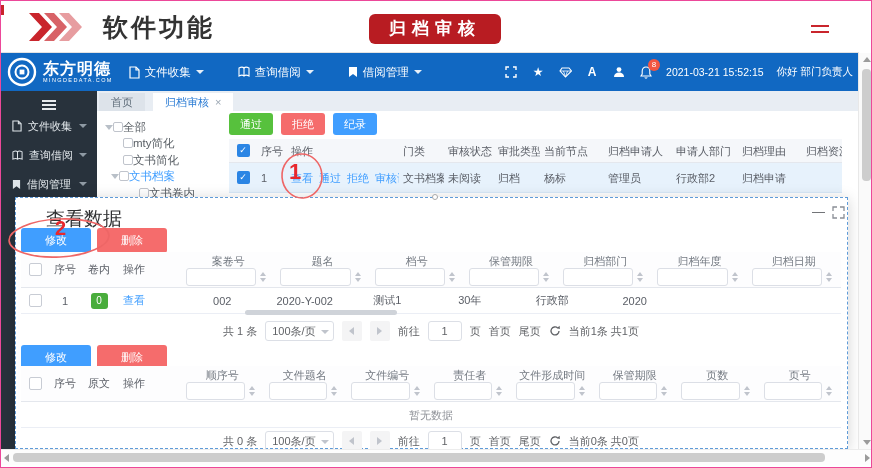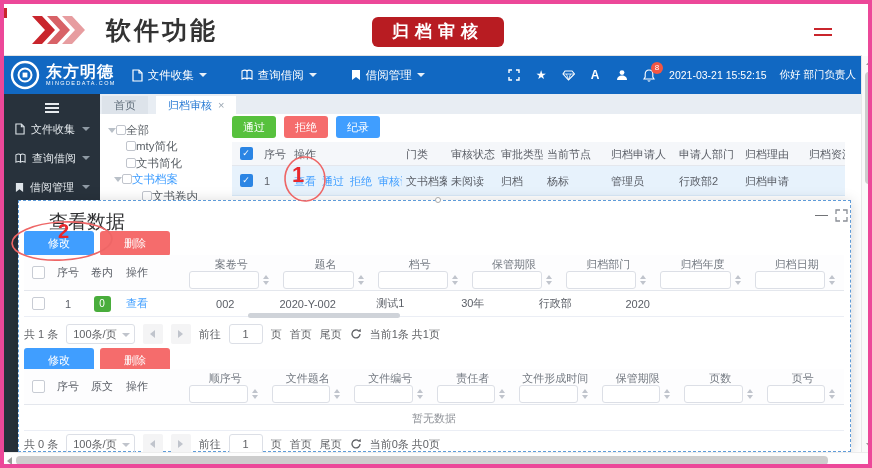--- a/index.html
+++ b/index.html
@@ -1,17 +1,17 @@
 <!DOCTYPE html>
 <html><head>
 <meta charset="utf-8">
 <style>
   *{margin:0;padding:0;box-sizing:border-box}
   body{background:#fff;font-family:"Liberation Sans","DejaVu Sans",sans-serif}
-  #screen{position:relative;width:872px;height:468px;background:#fff;overflow:hidden;border:4px solid #ec4899}
+  #screen{position:relative;width:872px;height:468px;background:#fff;overflow:hidden;border:1px solid #ec4899}
 
   
   .topbar{position:absolute;left:0;top:0;width:858px;height:52px;background:#fff;border-bottom:1px solid #e3e3e3}
   .corner-mark{position:absolute;left:0;top:4px;width:3px;height:10px;background:#c9252c}
   .chevrons{position:absolute;left:28px;top:12px}
   .page-title{position:absolute;left:102px;top:10px;font-size:25px;font-weight:bold;color:#333;letter-spacing:3px}
   .page-badge{position:absolute;left:368px;top:13px;width:132px;height:30px;line-height:30px;text-align:center;
     background:#b81c22;color:#fff;font-size:17px;font-weight:bold;letter-spacing:6px;border-radius:6px}
   .red-menu{position:absolute;left:810px;top:24px;width:18px;height:10px;cursor:pointer}
   .red-menu span{display:block;width:18px;height:2px;background:#c9252c;margin-bottom:4px}
@@ -92,21 +92,21 @@
   .sorter{display:flex;flex-direction:column;gap:2px;margin-left:4px;cursor:pointer}
   .sorter .up{width:0;height:0;border-left:3.5px solid transparent;border-right:3.5px solid transparent;border-bottom:4px solid #c0c4cc}
   .sorter .dn{width:0;height:0;border-left:3.5px solid transparent;border-right:3.5px solid transparent;border-top:4px solid #c0c4cc}
   .md-check{width:28px;align-items:center}.md-seq{width:32px}.md-mid{width:36px}.md-op{width:64px}.md-f{flex:1}
   .drow{display:flex;height:26px;align-items:center;border-bottom:1px solid #ebeef5}
   .dc{text-align:center;overflow:hidden;white-space:nowrap}
   .badge0{display:inline-block;width:17px;height:16px;line-height:16px;background:#49ad3c;border-radius:3px;color:#fff;font-size:10px;text-align:center}
   .inner-thumb{position:absolute;left:229px;top:112px;width:152px;height:5px;background:#cfd3d9;border-radius:3px}
   .empty-zone{position:absolute;left:5px;top:204px;width:820px;height:26px;border-bottom:1px solid #ebeef5;
     text-align:center;line-height:26px;font-size:11px;color:#909399}
-  .pager{position:absolute;left:5px;width:820px;height:22px;display:flex;align-items:center;justify-content:flex-start;gap:8px;
+  .pager{position:absolute;left:5px;width:820px;height:22px;display:flex;align-items:center;justify-content:center;gap:8px;
     font-size:11px;color:#606266}
   .p1{top:122px}.p2{top:232px}
   .psize{position:relative;border:1px solid #dcdfe6;border-radius:3px;height:20px;line-height:18px;padding:0 17px 0 6px;cursor:pointer;color:#606266}
   .psize .caret-down{position:absolute;right:4px;top:8px;border-top-color:#c0c4cc}
   .pbtn{width:20px;height:20px;background:#f4f4f5;border-radius:2px;display:flex;align-items:center;justify-content:center;cursor:pointer}
   .tri-l{width:0;height:0;border-top:4px solid transparent;border-bottom:4px solid transparent;border-right:5px solid #c0c4cc}
   .tri-r{width:0;height:0;border-top:4px solid transparent;border-bottom:4px solid transparent;border-left:5px solid #c0c4cc}
   .pg-input{width:34px;height:20px;border:1px solid #dcdfe6;border-radius:3px;text-align:center;font-size:11px;color:#606266;outline:none}
   .plink{cursor:pointer}
 

